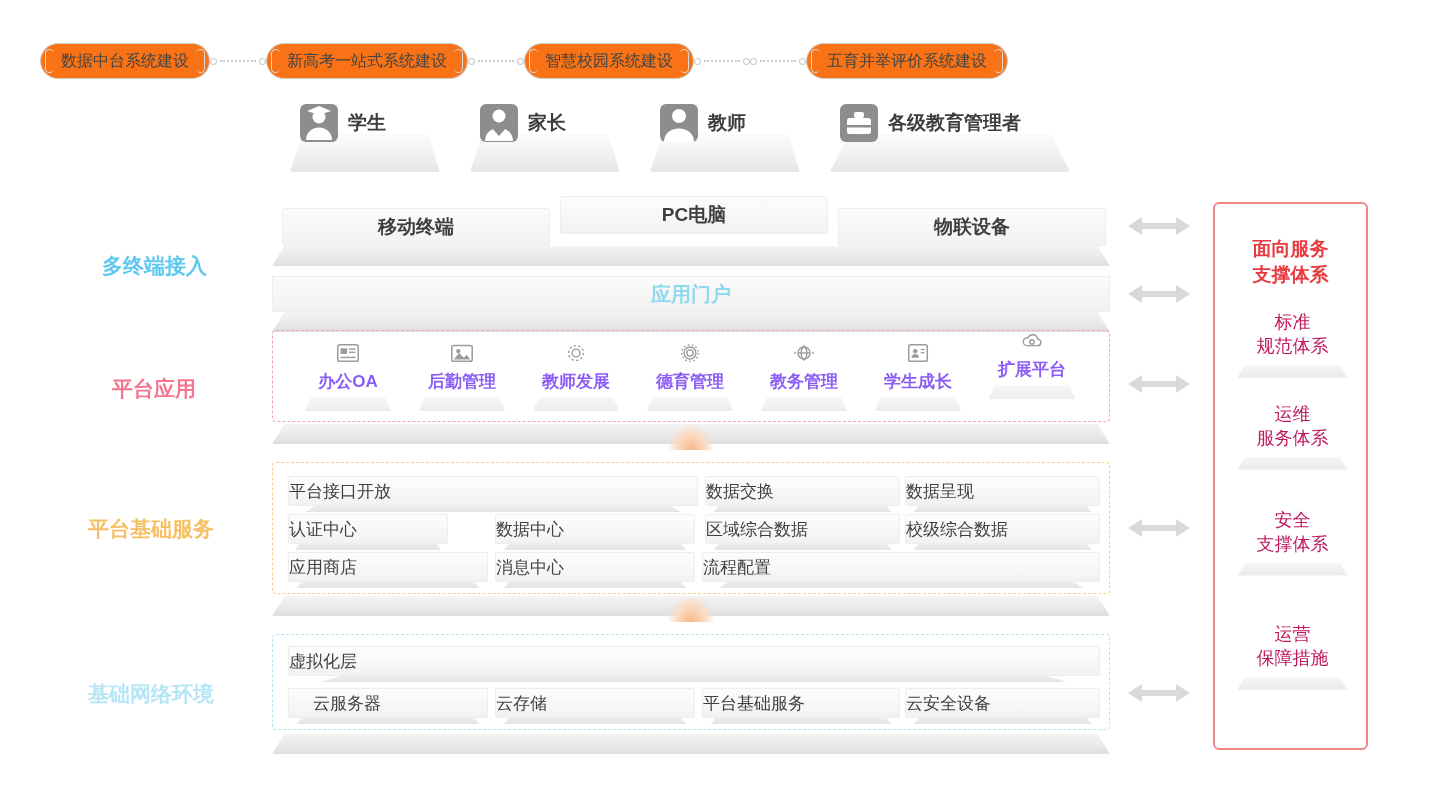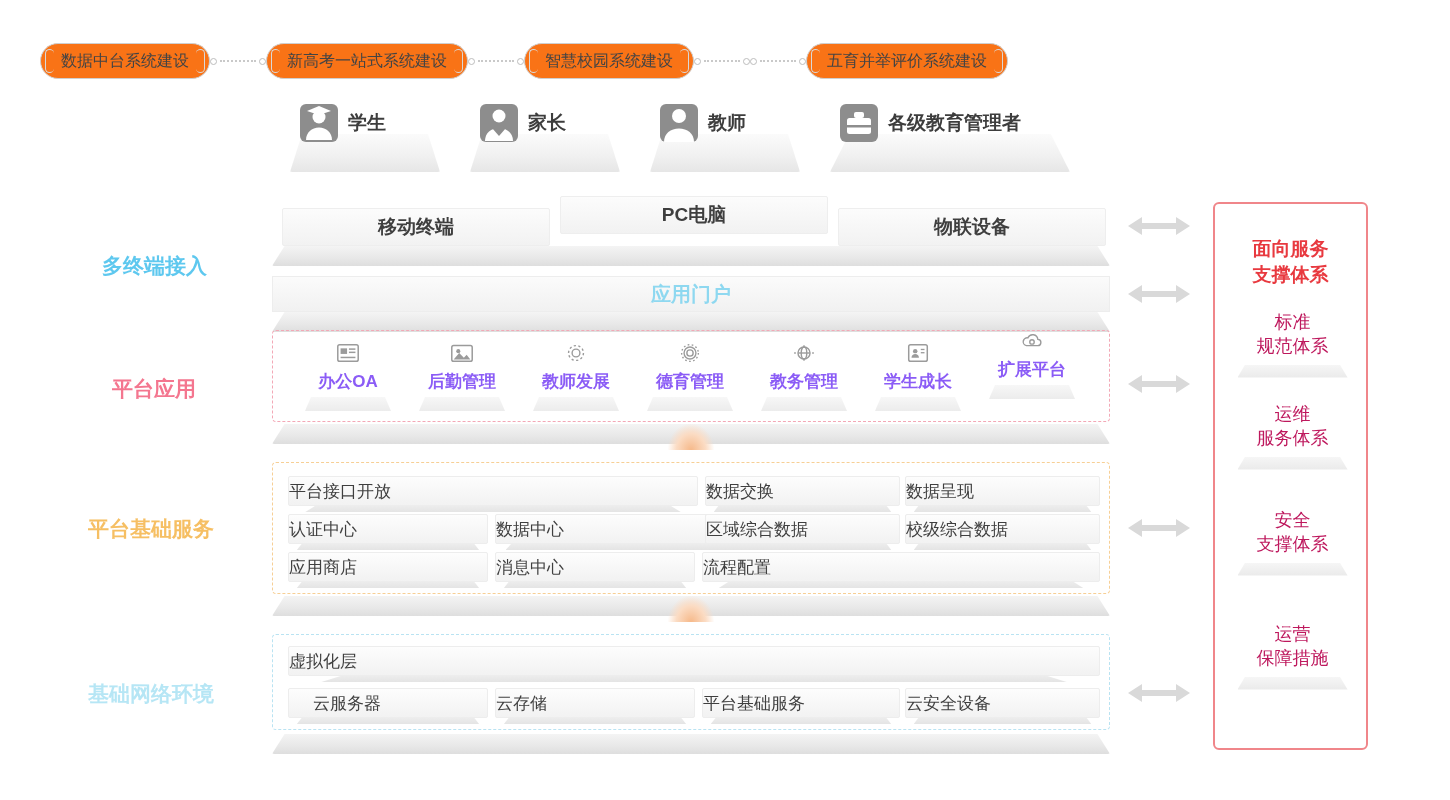--- a/index.html
+++ b/index.html
@@ -478,25 +478,25 @@
 </div>
 <div class="cell" style="left:705px; top:476px; width:195px;">
   <span>数据交换</span>
   <span class="shadowpad"></span>
 </div>
 <div class="cell" style="left:905px; top:476px; width:195px;">
   <span>数据呈现</span>
   <span class="shadowpad"></span>
 </div>
 
-<div class="cell" style="left:288px; top:514px; width:200px;">
+<div class="cell" style="left:288px; top:514px; width:160px;">
   <span>认证中心</span>
   <span class="shadowpad"></span>
 </div>
-<div class="cell" style="left:495px; top:514px; width:240px;">
+<div class="cell" style="left:495px; top:514px; width:200px;">
   <span>数据中心</span>
   <span class="shadowpad"></span>
 </div>
 <div class="cell" style="left:705px; top:514px; width:195px;">
   <span>区域综合数据</span>
   <span class="shadowpad"></span>
 </div>
 <div class="cell" style="left:905px; top:514px; width:195px;">
   <span>校级综合数据</span>
   <span class="shadowpad"></span>

